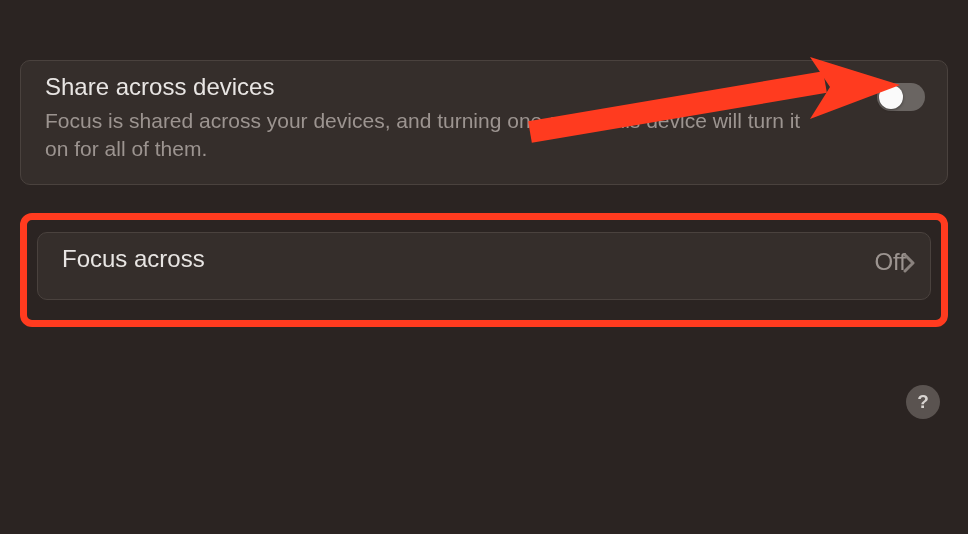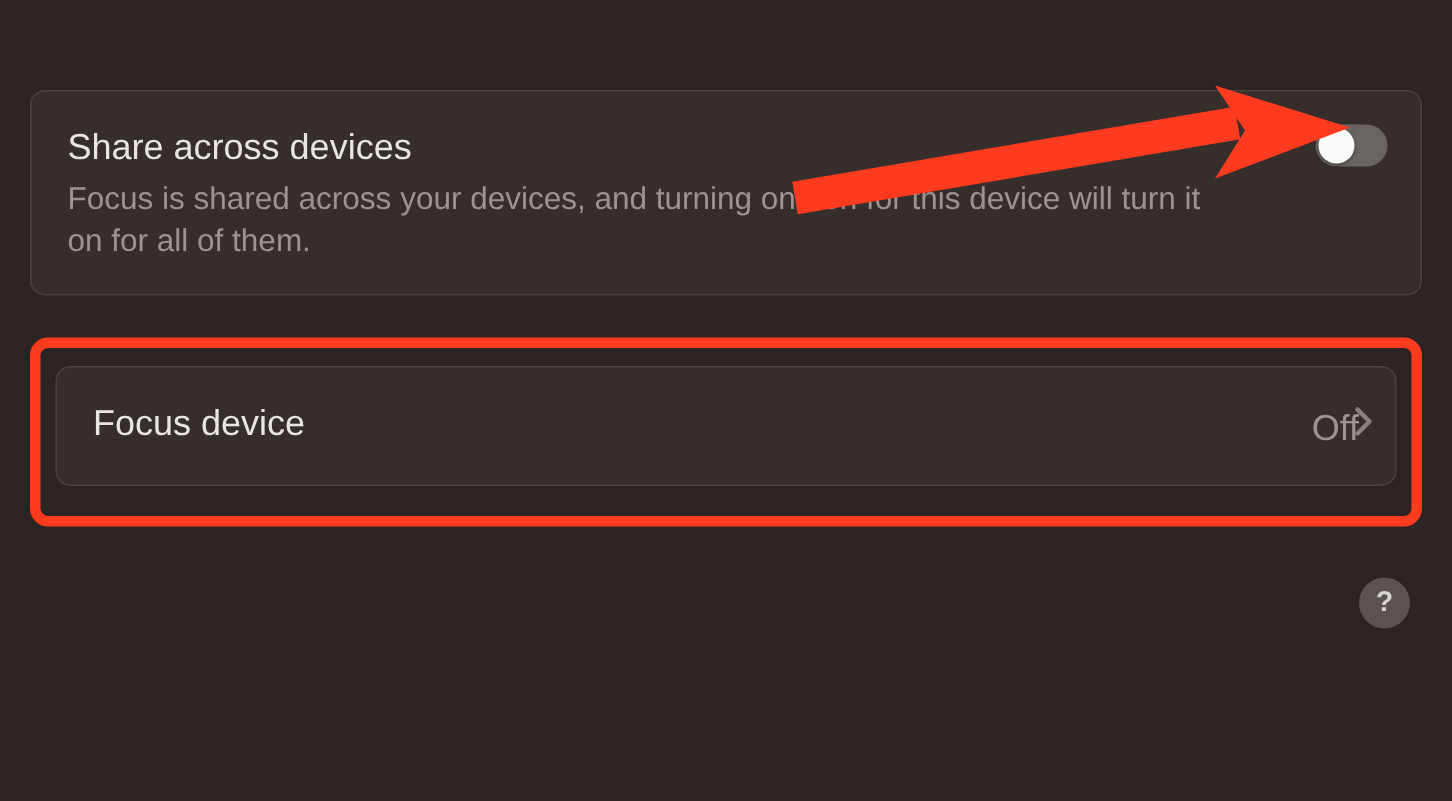--- a/index.html
+++ b/index.html
@@ -12,21 +12,21 @@
       height: 534px;
       background: #2b2422;
       font-family: -apple-system, BlinkMacSystemFont, "Segoe UI", Helvetica, Arial, sans-serif;
       padding: 45px 20px 20px 20px;
       position: relative;
     }
     .card {
       background: #352e2b;
       border: 1px solid #4a423e;
       border-radius: 10px;
-      padding: 24px 24px 20px 24px;
+      padding: 12px 24px 20px 24px;
       position: relative;
     }
     .card:first-of-type {
       margin-top: 15px;
     }
     .card-title {
       color: #e8e5e3;
       font-size: 24px;
       font-weight: 500;
       margin-bottom: 6px;
@@ -125,21 +125,21 @@
   <div class="card-title">Share across devices</div>
   <div class="card-desc">Focus is shared across your devices, and turning one on for this device will turn it on for all of them.</div>
   <div class="toggle">
     <div class="toggle-knob"></div>
   </div>
 </div>
 
 <div class="highlight-wrap">
   <div class="card">
     <div class="row-top">
-      <div class="card-title">Focus device</div>
+      <div class="card-title">Focus across</div>
       <div class="status-value">Off</div>
     </div>
     <div class="chevron">
       <svg viewBox="0 0 14 22">
           <polyline points="3,3 11,11 3,19"></polyline>
         </svg>
     </div>
   </div>
 </div>
 

